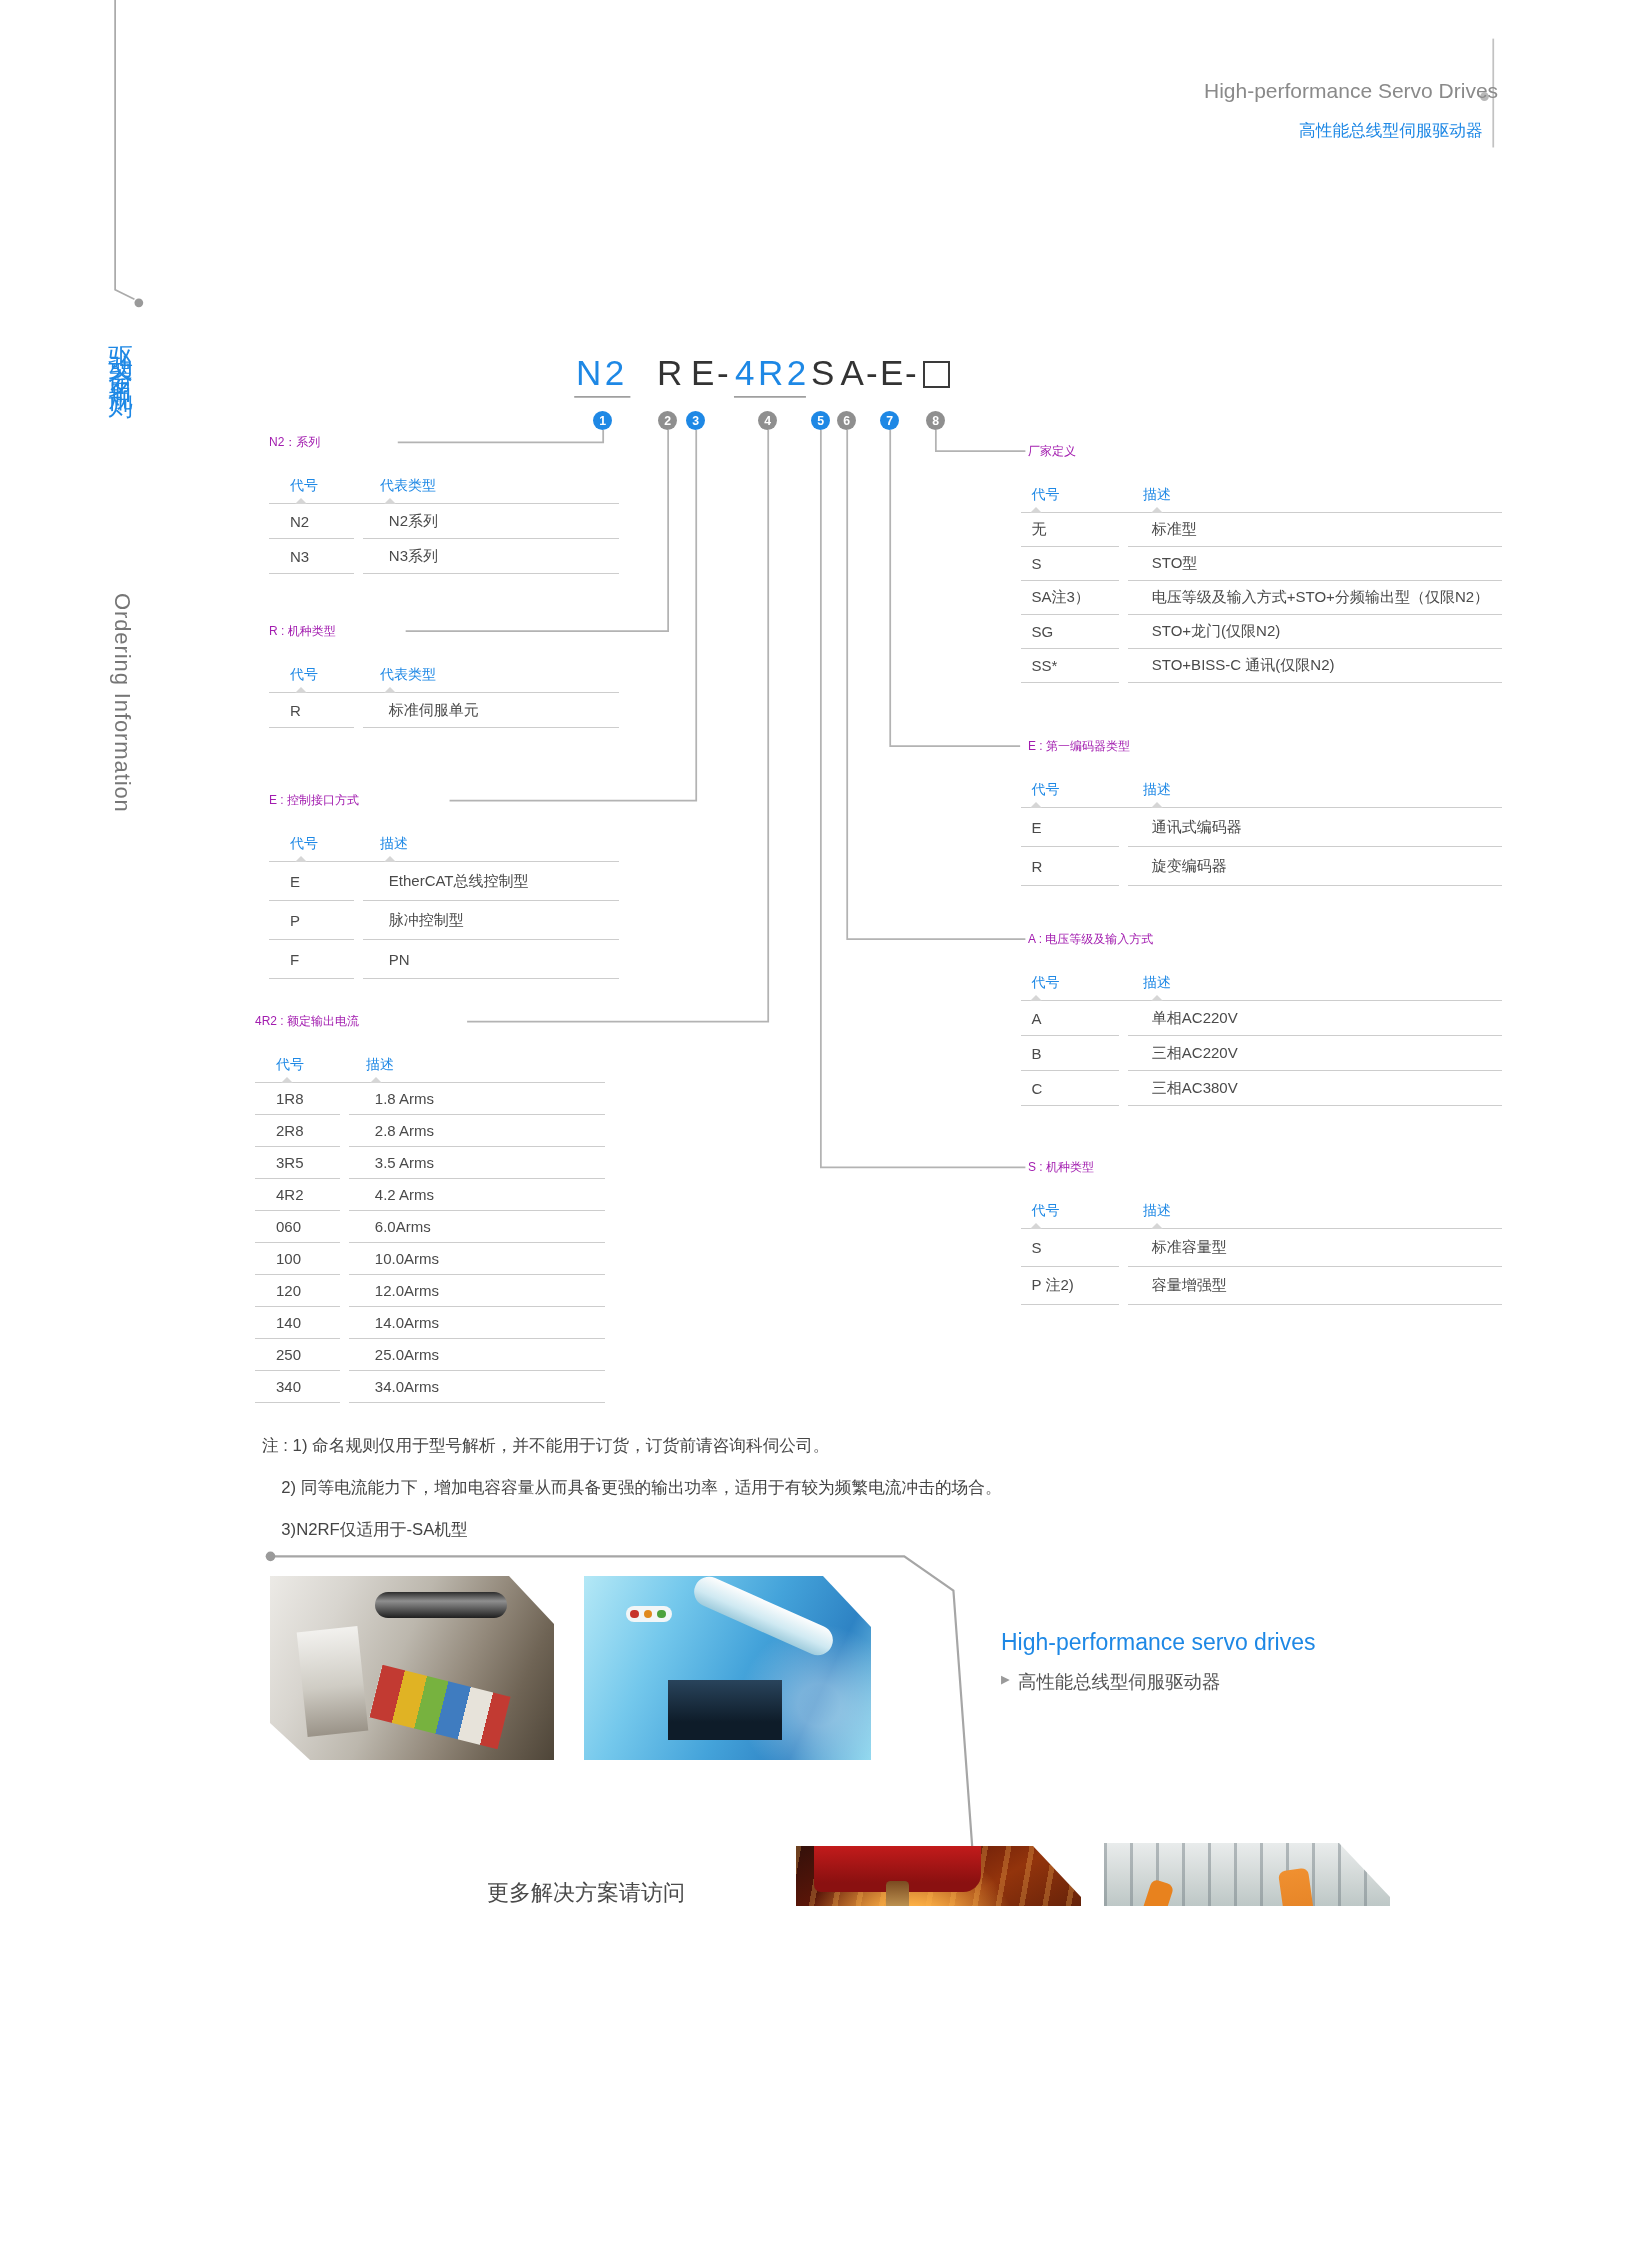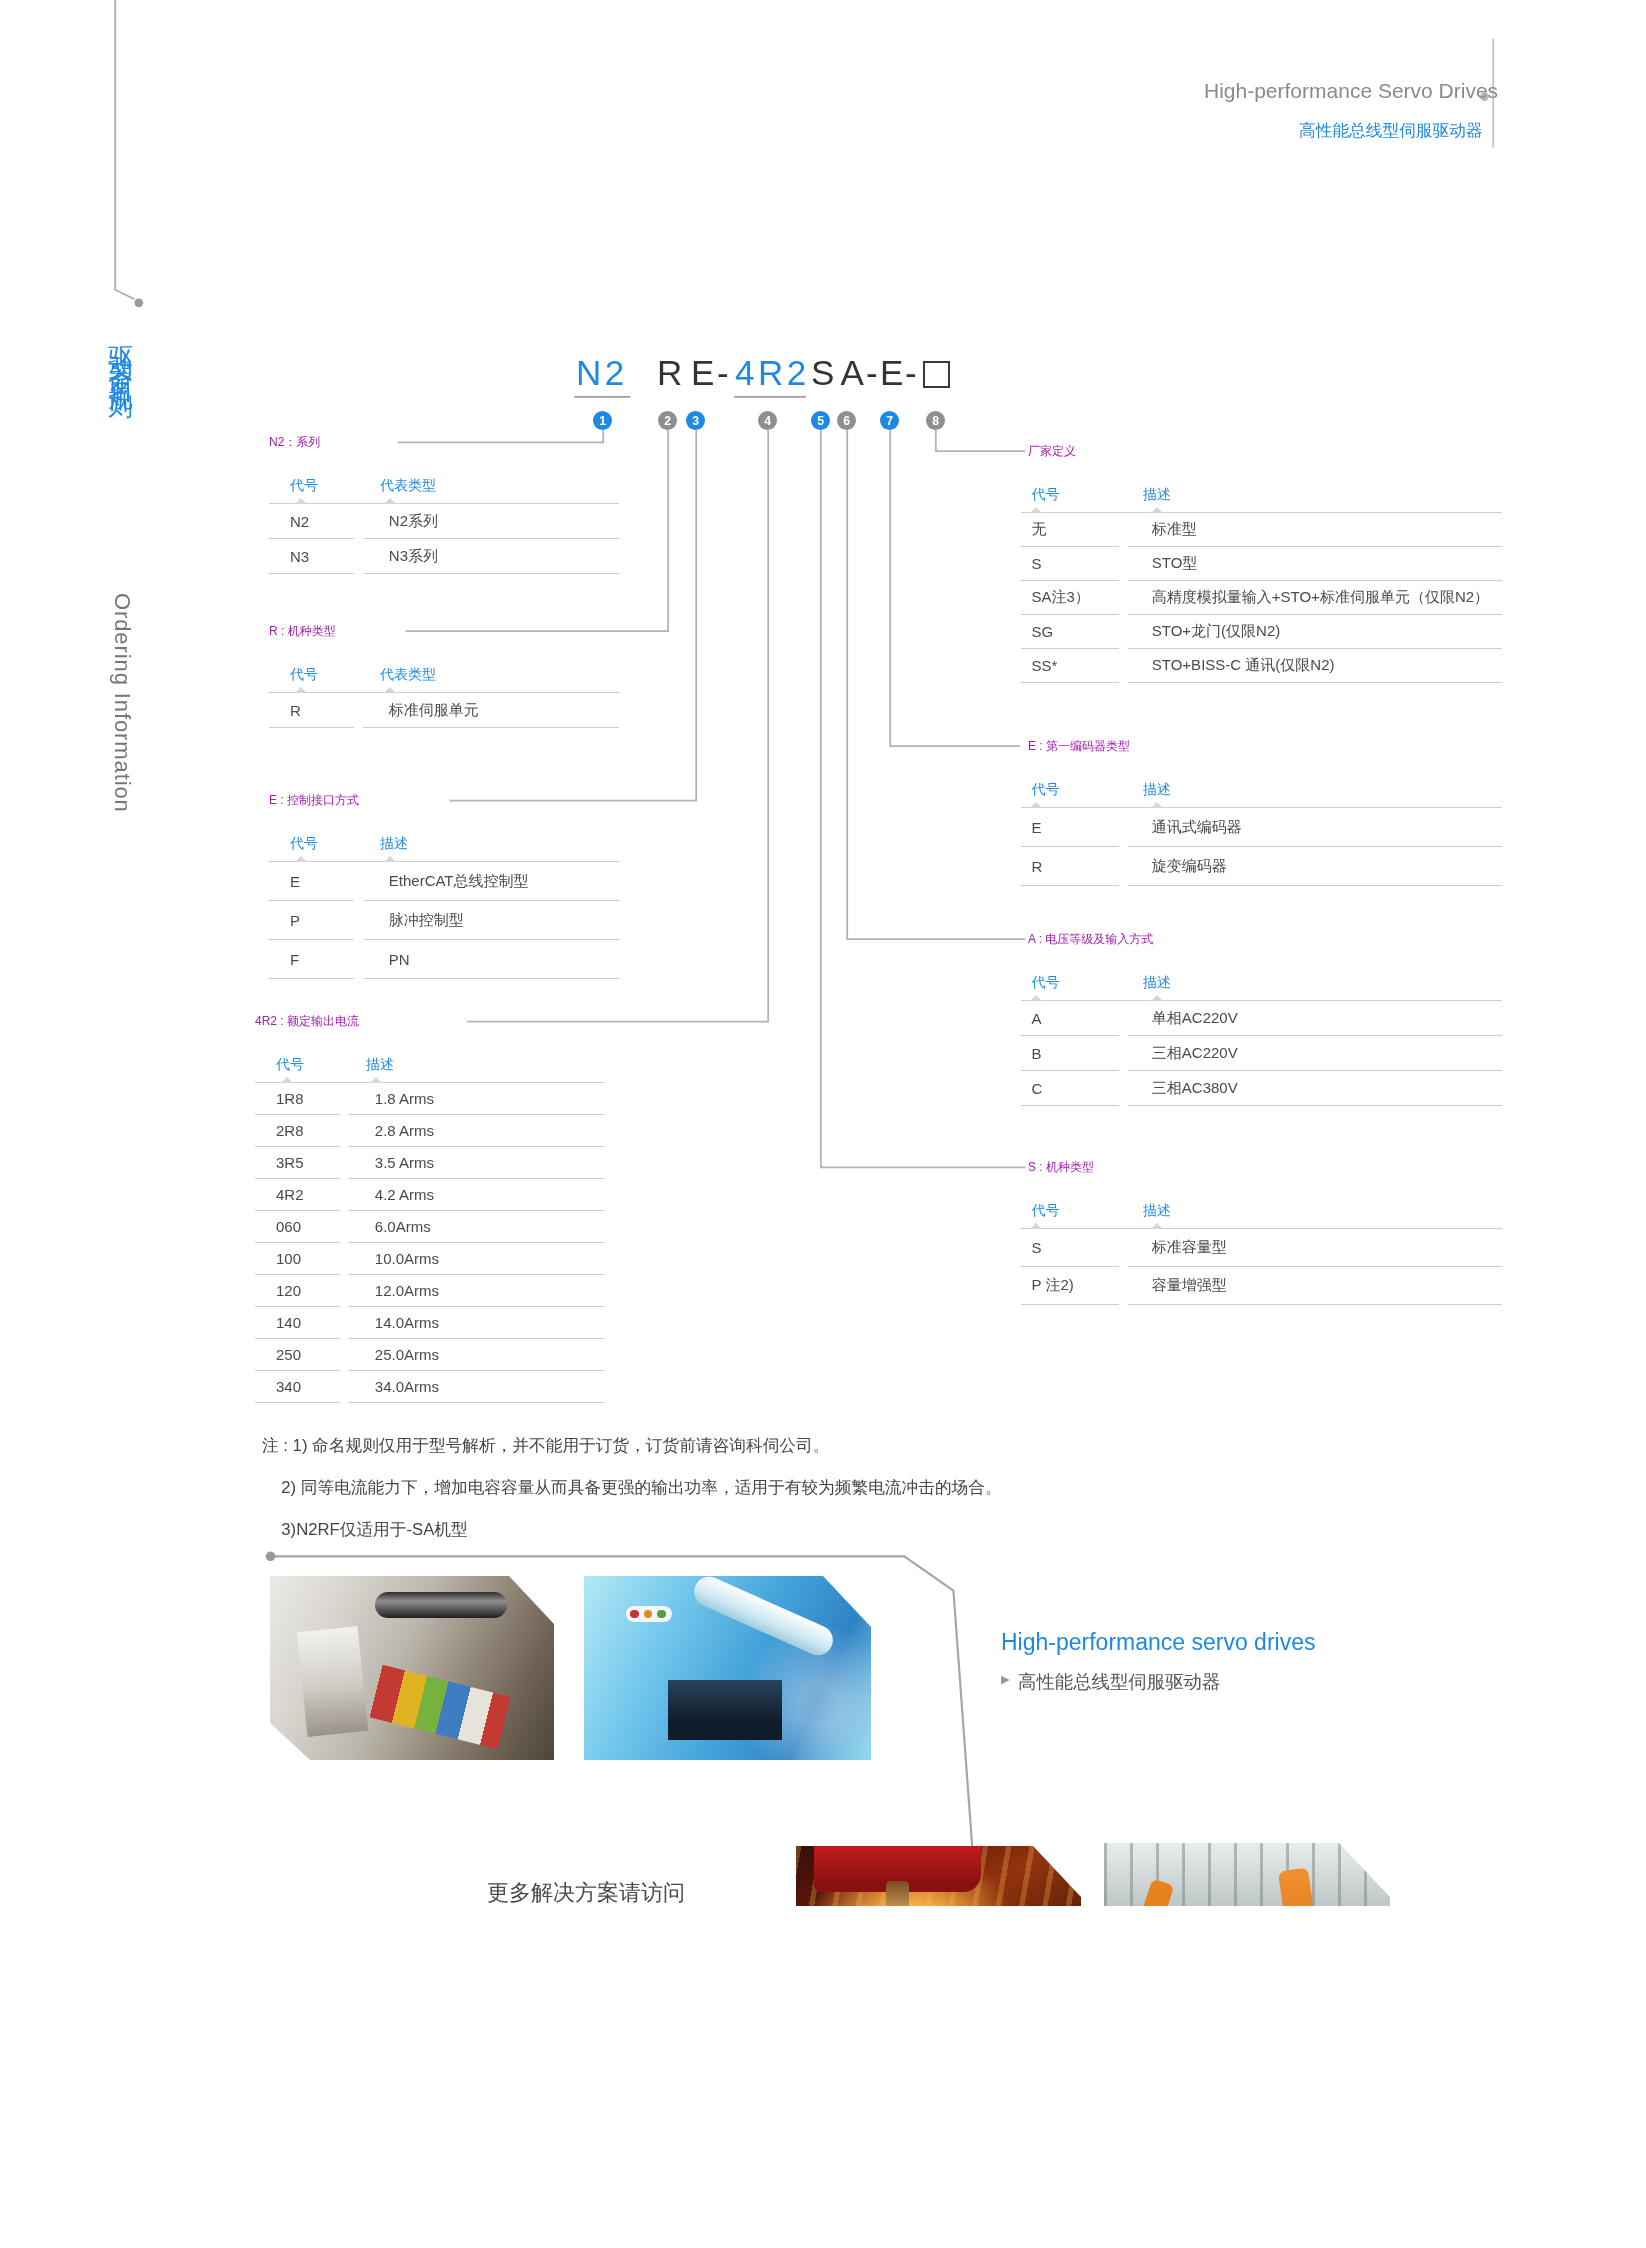--- a/index.html
+++ b/index.html
@@ -300,21 +300,21 @@
     <div class="tbl-row">
           <span class="c1">无</span>
           <span class="c2">标准型</span>
         </div>
         <div class="tbl-row">
           <span class="c1">S</span>
           <span class="c2">STO型</span>
         </div>
         <div class="tbl-row">
           <span class="c1">SA注3）</span>
-          <span class="c2">高精度模拟量输入+STO+标准伺服单元（仅限N2）</span>
+          <span class="c2">电压等级及输入方式+STO+分频输出型（仅限N2）</span>
         </div>
         <div class="tbl-row">
           <span class="c1">SG</span>
           <span class="c2">STO+龙门(仅限N2)</span>
         </div>
         <div class="tbl-row">
           <span class="c1">SS*</span>
           <span class="c2">STO+BISS-C 通讯(仅限N2)</span>
         </div>
       </div>

